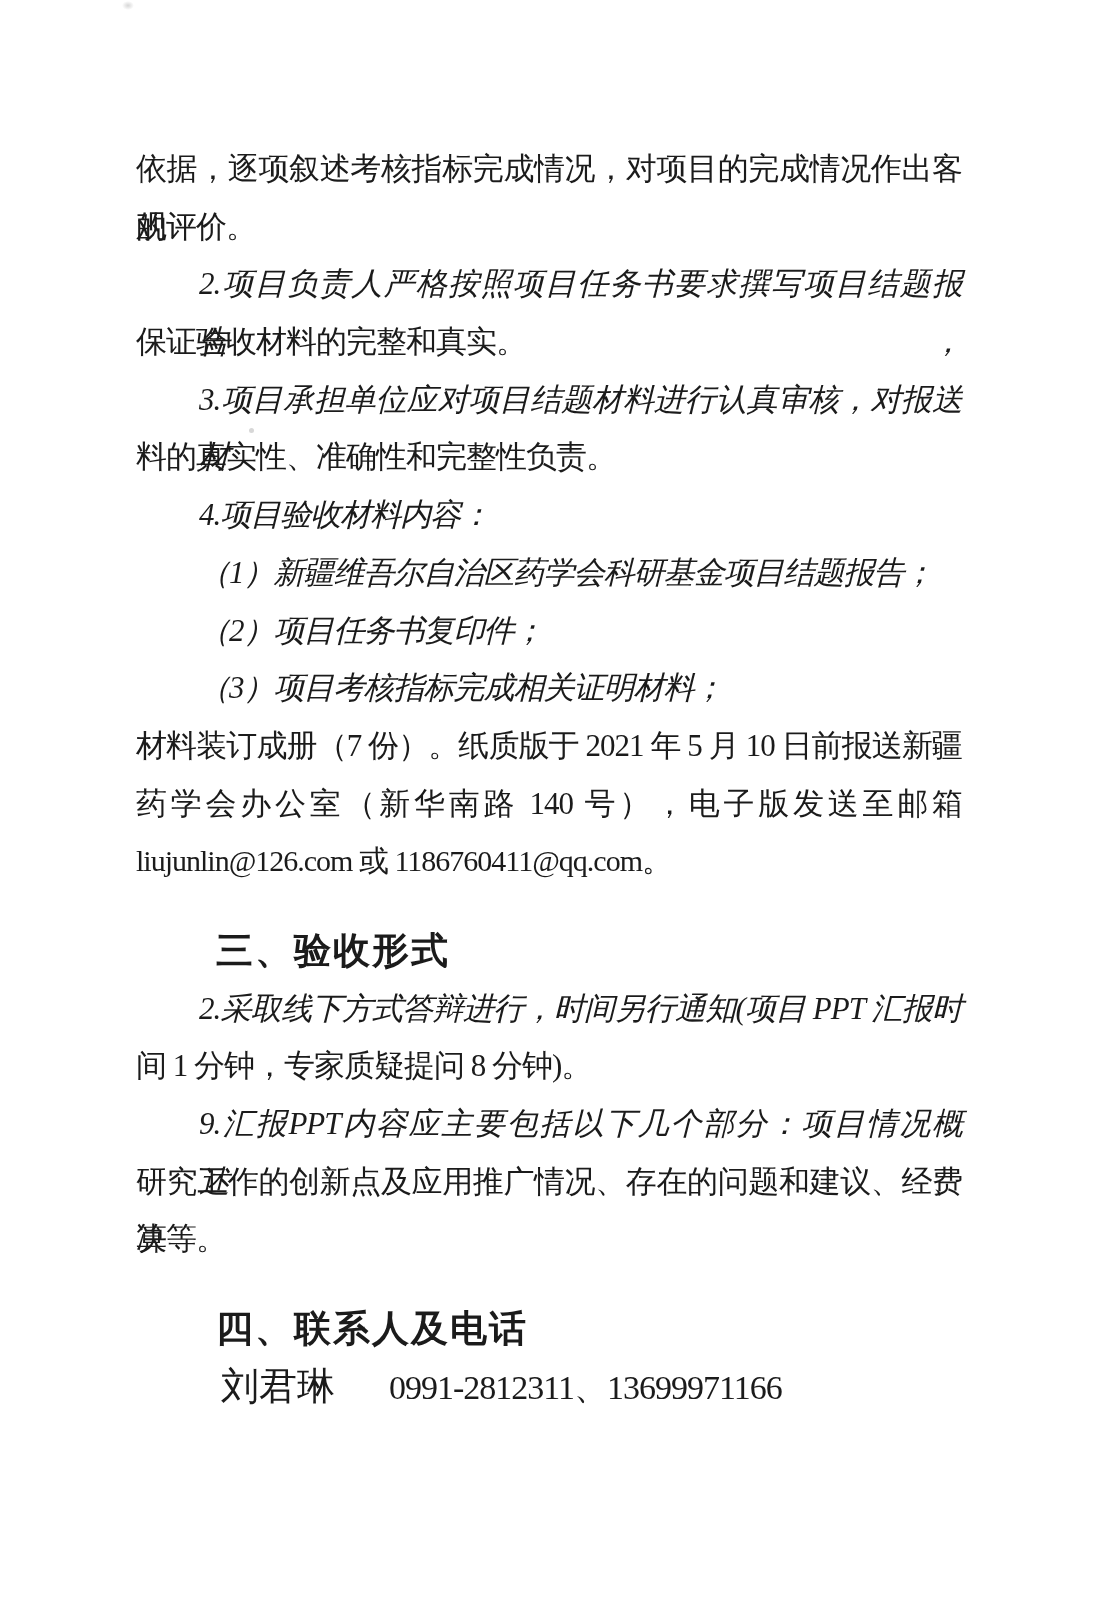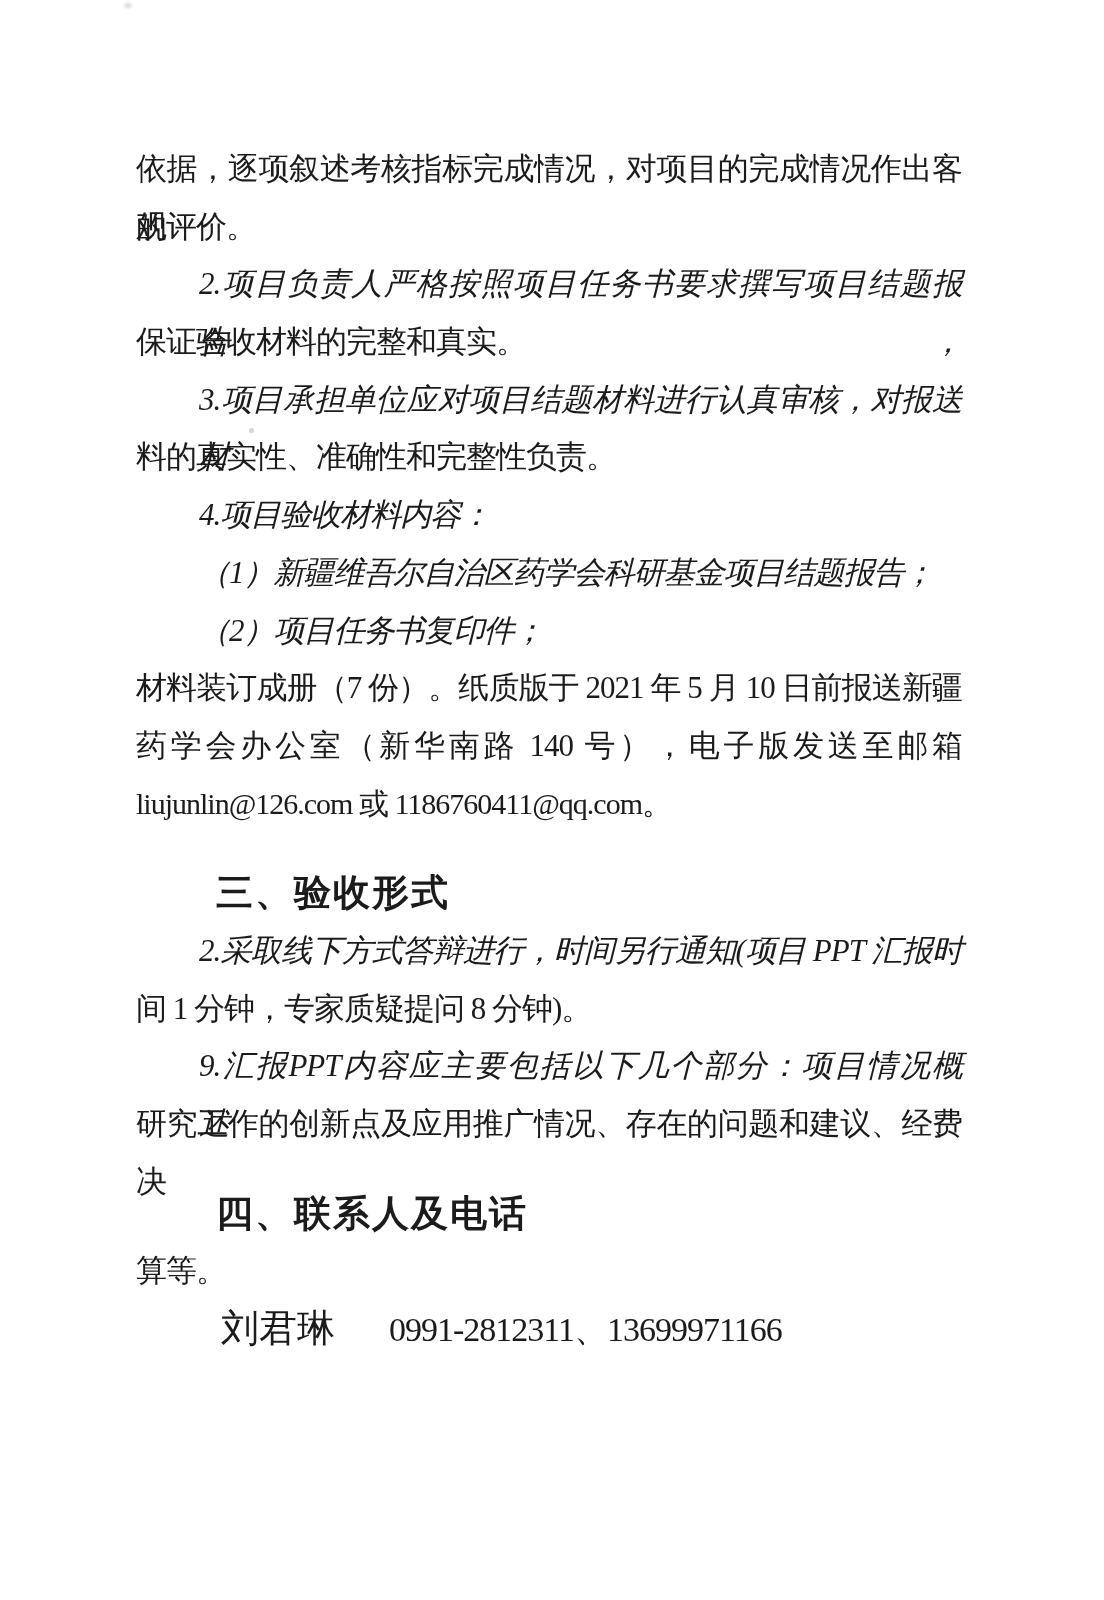--- a/index.html
+++ b/index.html
@@ -62,25 +62,26 @@
   <div class="textblock" id="doc-body">
       <div class="line  j">依据，逐项叙述考核指标完成情况，对项目的完成情况作出客观</div>
       <div class="line ">的评价。</div>
       <div class="line  j ind-para">2.项目负责人严格按照项目任务书要求撰写项目结题报告，</div>
       <div class="line ">保证验收材料的完整和真实。</div>
       <div class="line  j ind-para">3.项目承担单位应对项目结题材料进行认真审核，对报送材</div>
       <div class="line ">料的真实性、准确性和完整性负责。</div>
       <div class="line  ind-para">4.项目验收材料内容：</div>
       <div class="line  ind-para">（1）新疆维吾尔自治区药学会科研基金项目结题报告；</div>
       <div class="line  ind-para">（2）项目任务书复印件；</div>
+      <div class="line  ind-para">（3）项目考核指标完成相关证明材料；</div>
       <div class="line  j">材料装订成册（7 份）。纸质版于 2021 年 5 月 10 日前报送新疆</div>
       <div class="line  j">药学会办公室（新华南路 140 号），电子版发送至邮箱</div>
       <div class="line mono">liujunlin@126.com 或 1186760411@qq.com。</div>
       <div class="line heading ind-heading">三、验收形式</div>
       <div class="line  j ind-para">2.采取线下方式答辩进行，时间另行通知(项目 PPT 汇报时</div>
       <div class="line ">间 1 分钟，专家质疑提问 8 分钟)。</div>
       <div class="line  j ind-para">9.汇报PPT内容应主要包括以下几个部分：项目情况概述、</div>
       <div class="line  j">研究工作的创新点及应用推广情况、存在的问题和建议、经费决</div>
+      <div class="line ">算等。</div>
       <div class="line heading ind-heading">四、联系人及电话</div>
-      <div class="line ">算等。</div>
       <div class="line contact ind-contact"><span>刘君琳</span><span class="gap"></span><span class="phones">0991-2812311、13699971166</span></div>
     </div>
 </div>
 
 </body></html>

